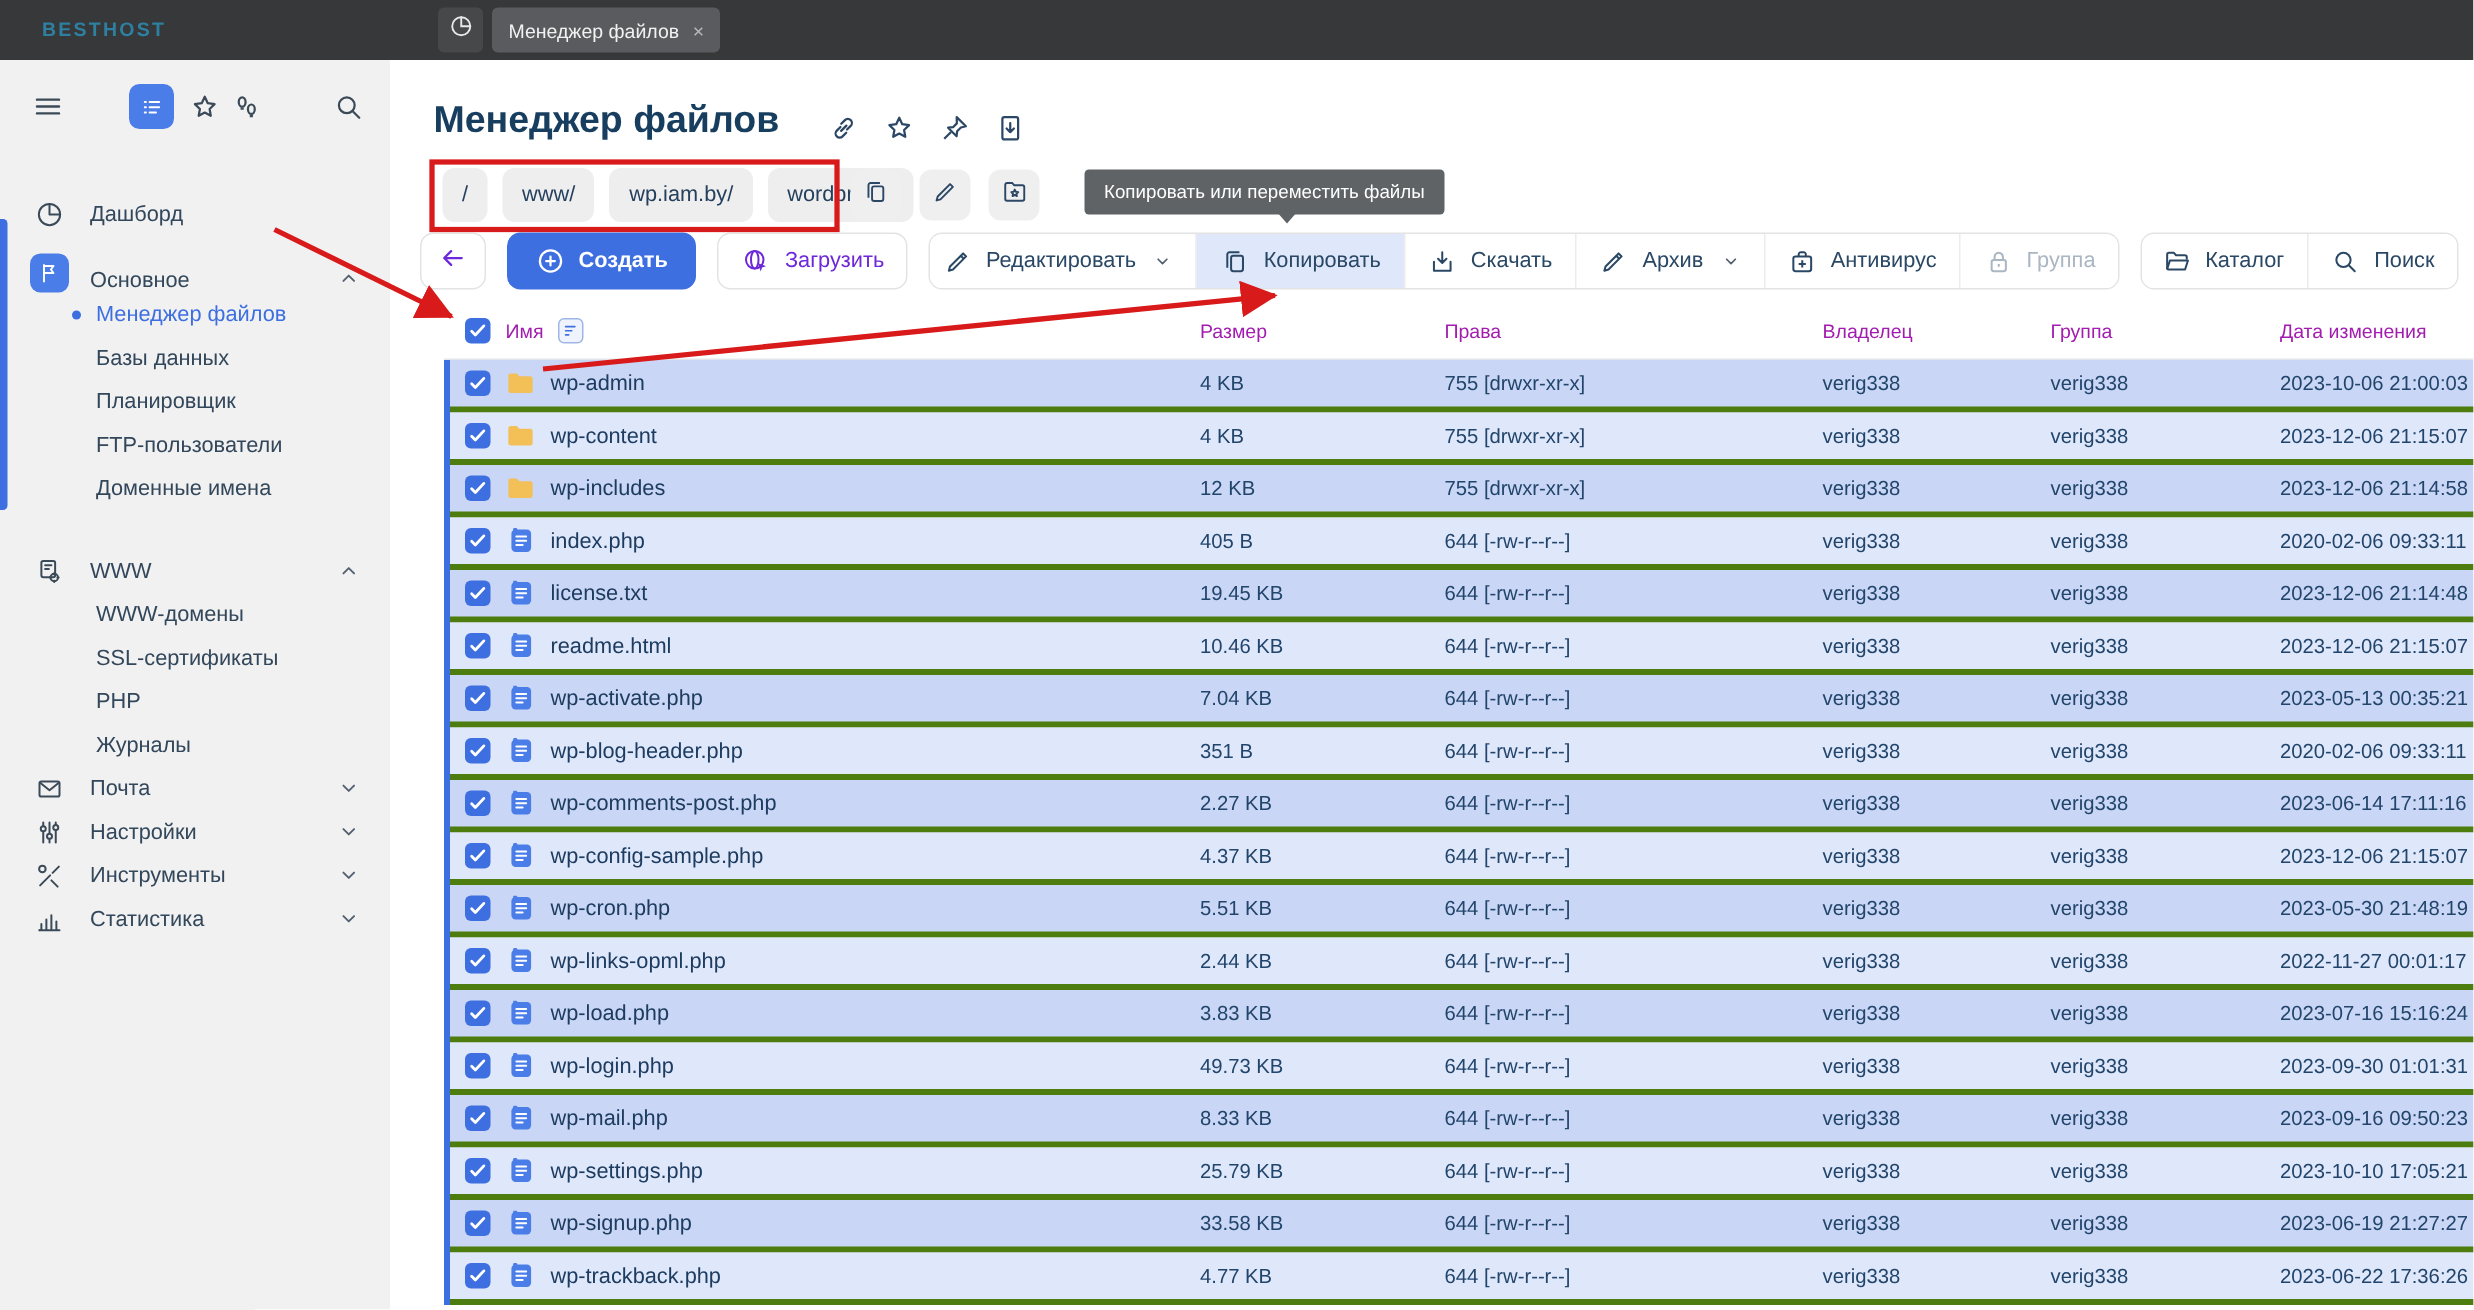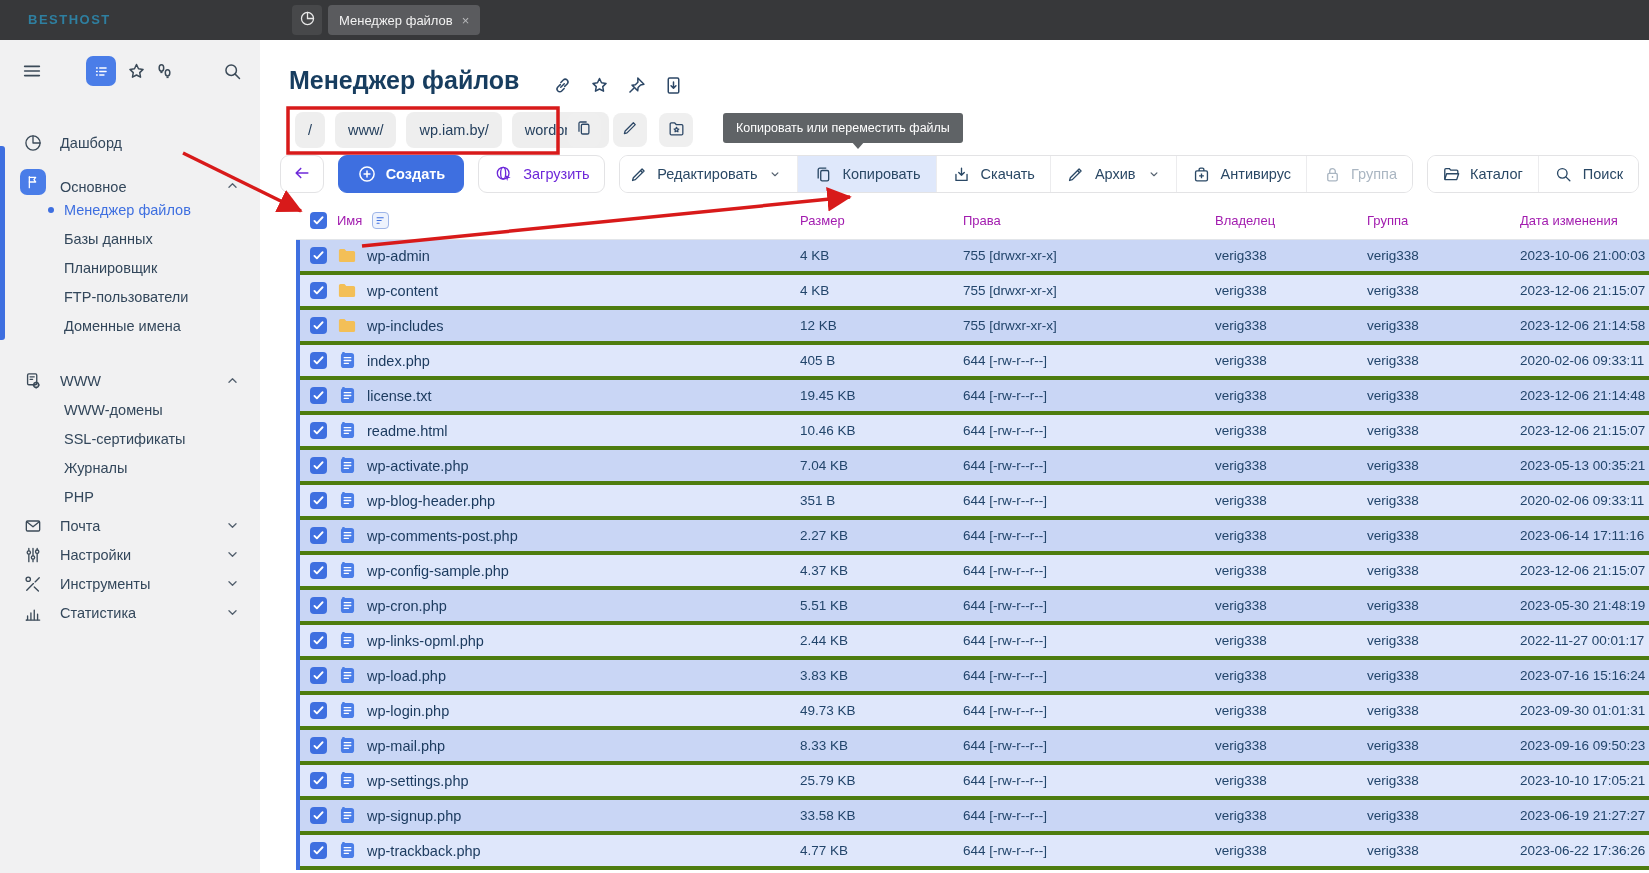--- a/index.html
+++ b/index.html
@@ -194,24 +194,24 @@
             <path d="M7 14.5l5-5 5 5"></path>
           </svg></span>
       </div>
       <div class="nav-child">
         <span>WWW-домены</span>
       </div>
       <div class="nav-child">
         <span>SSL-сертификаты</span>
       </div>
       <div class="nav-child">
+        <span>PHP</span>
+      </div>
+      <div class="nav-child">
         <span>Журналы</span>
-      </div>
-      <div class="nav-child">
-        <span>PHP</span>
       </div>
       <div class="nav-row">
         <span class="nav-ic">
           <svg width="20" height="20" viewBox="0 0 24 24" fill="none" stroke="currentColor" stroke-width="1.6" stroke-linecap="round" stroke-linejoin="round">
             <rect x="4" y="6" width="16" height="12" rx="1.5"></rect>
             <path d="M4.5 7l7.5 6 7.5-6"></path>
           </svg>
         </span>
         <span class="nav-label">Почта</span>
         <span class="chev"><svg width="17" height="17" viewBox="0 0 24 24" fill="none" stroke="currentColor" stroke-width="1.8" stroke-linecap="round" stroke-linejoin="round">

